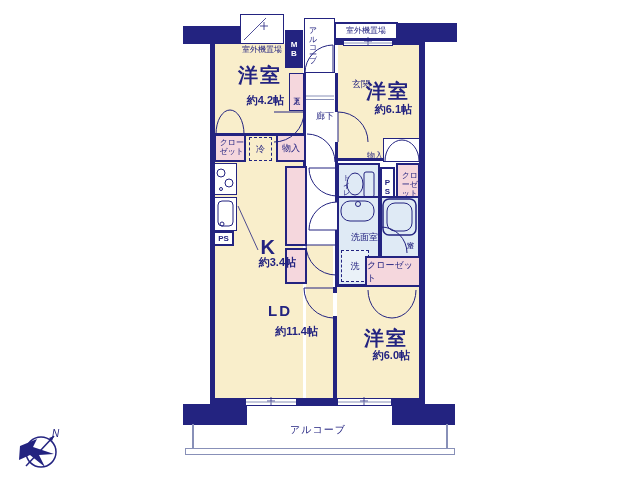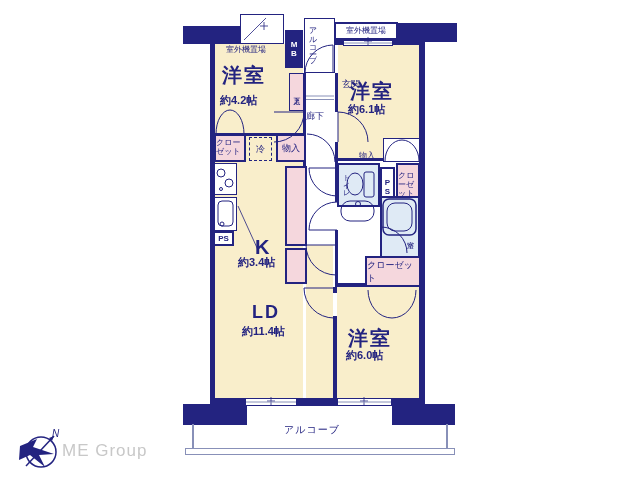--- a/index.html
+++ b/index.html
@@ -4,21 +4,21 @@
 <style>
   html,body{margin:0;padding:0;background:#fff;}
   .canvas{position:relative;width:640px;height:480px;background:#ffffff;overflow:hidden;
           font-family:"Liberation Sans","DejaVu Sans",sans-serif;color:#232380;}
   .abs{position:absolute;box-sizing:border-box;}
   .w{position:absolute;background:#232380;}
   .room{position:absolute;background:#f9eecb;}
   .pink{background:#f5d7dd;border:2px solid #232380;}
   .blue{background:#dfeaf5;border:2px solid #232380;}
   .whitebox{background:#ffffff;border:1px solid #232380;}
-  .lbl{position:absolute;color:#232380;text-align:left;line-height:1.15;}
+  .lbl{position:absolute;color:#232380;text-align:right;line-height:1.15;}
   .name{font-size:20px;font-weight:bold;letter-spacing:2px;}
   .size{font-size:11px;font-weight:bold;}
   .small{font-size:8px;}
   .vt{writing-mode:vertical-rl;text-orientation:upright;letter-spacing:0px;}
   .flexc{display:flex;align-items:center;justify-content:center;}
   svg{position:absolute;left:0;top:0;}
   .logo-text{position:absolute;left:62px;top:441px;font-size:17px;color:#c8c8c8;letter-spacing:1px;}
 </style>
 </head>
 <body>
@@ -90,36 +90,42 @@
   <div class="abs whitebox" style="left:214px;top:163px;width:23px;height:32px;"></div>
   <div class="abs whitebox" style="left:214px;top:197px;width:23px;height:34px;"></div>
   <div class="abs flexc" style="left:213px;top:231px;width:21px;height:15px;background:#fff;border:2px solid #232380;">
     <span style="font-size:8px;font-weight:bold;">PS</span>
   </div>
   <div class="abs pink" style="left:285px;top:166px;width:22px;height:80px;"></div>
   <div class="abs pink" style="left:285px;top:248px;width:22px;height:36px;"></div>
 
   <div class="lbl name" style="left:255px;top:236px;width:22px;">K</div>
   <div class="lbl size" style="left:238px;top:256px;width:58px;">約3.4帖</div>
-  <div class="lbl name" style="left:252px;top:302px;width:40px;font-size:18px;">LD</div>
+  <div class="lbl name" style="left:252px;top:302px;width:40px;font-size:15px;">LD</div>
   <div class="lbl size" style="left:242px;top:325px;width:76px;">約11.4帖</div>
 
   <div class="abs" style="left:383px;top:138px;width:37px;height:24px;background:#fff;border:1px solid #232380;"></div>
   <div class="lbl" style="left:359px;top:151px;width:24px;font-size:8px;">物入</div>
 
   <div class="abs blue" style="left:337px;top:163px;width:43px;height:44px;">
     <span class="vt" style="position:absolute;left:2px;top:4px;font-size:7px;height:34px;">トイレ</span>
   </div>
   <div class="abs flexc" style="left:380px;top:167px;width:15px;height:40px;background:#fff;border:2px solid #232380;">
     <span class="vt" style="font-size:8px;font-weight:bold;">PS</span>
   </div>
   <div class="abs pink" style="left:396px;top:163px;width:24px;height:44px;">
     <div class="lbl" style="left:0;top:6px;width:20px;font-size:8px;word-break:break-all;">クローゼット</div>
   </div>
 
+  <div class="abs blue" style="left:337px;top:196px;width:43px;height:90px;">
+    <div class="lbl" style="left:0px;top:34px;width:39px;font-size:9px;">洗面室</div>
+    <div class="abs flexc" style="left:2px;top:52px;width:28px;height:32px;background:#eaf1f8;border:1px dashed #232380;">
+      <span style="font-size:9px;">洗</span>
+    </div>
+  </div>
   <div class="abs blue" style="left:380px;top:196px;width:40px;height:62px;">
     <span class="vt" style="position:absolute;right:3px;top:38px;font-size:7px;height:20px;">浴室</span>
   </div>
   <div class="abs pink flexc" style="left:365px;top:256px;width:56px;height:31px;">
     <span style="font-size:9px;">クローゼット</span>
   </div>
 
   <div class="lbl name" style="left:348px;top:327px;width:60px;">洋室</div>
   <div class="lbl size" style="left:346px;top:349px;width:64px;">約6.0帖</div>
 
@@ -188,15 +194,14 @@
     </g>
   </svg>
 
   <svg width="52" height="50" viewBox="0 0 52 50" style="left:16px;top:426px;">
     <circle cx="25" cy="26" r="15" stroke="#232380" stroke-width="1.5" fill="none"></circle>
     <path d="M10,40 L38,10" stroke="#232380" stroke-width="1.5" fill="none"></path>
     <path d="M38,10 L33,12 L36,15 Z" fill="#232380"></path>
     <path d="M4,20 L21,13 L17,21 L38,28 L23,29 L29,41 L14,29 L3,34 Z" fill="#232380"></path>
     <text x="36" y="11" font-size="10" font-style="italic" fill="#232380">N</text>
   </svg>
-  <div class="logo-text">ME Group</div>
 
 </div>
 
 </body></html>

